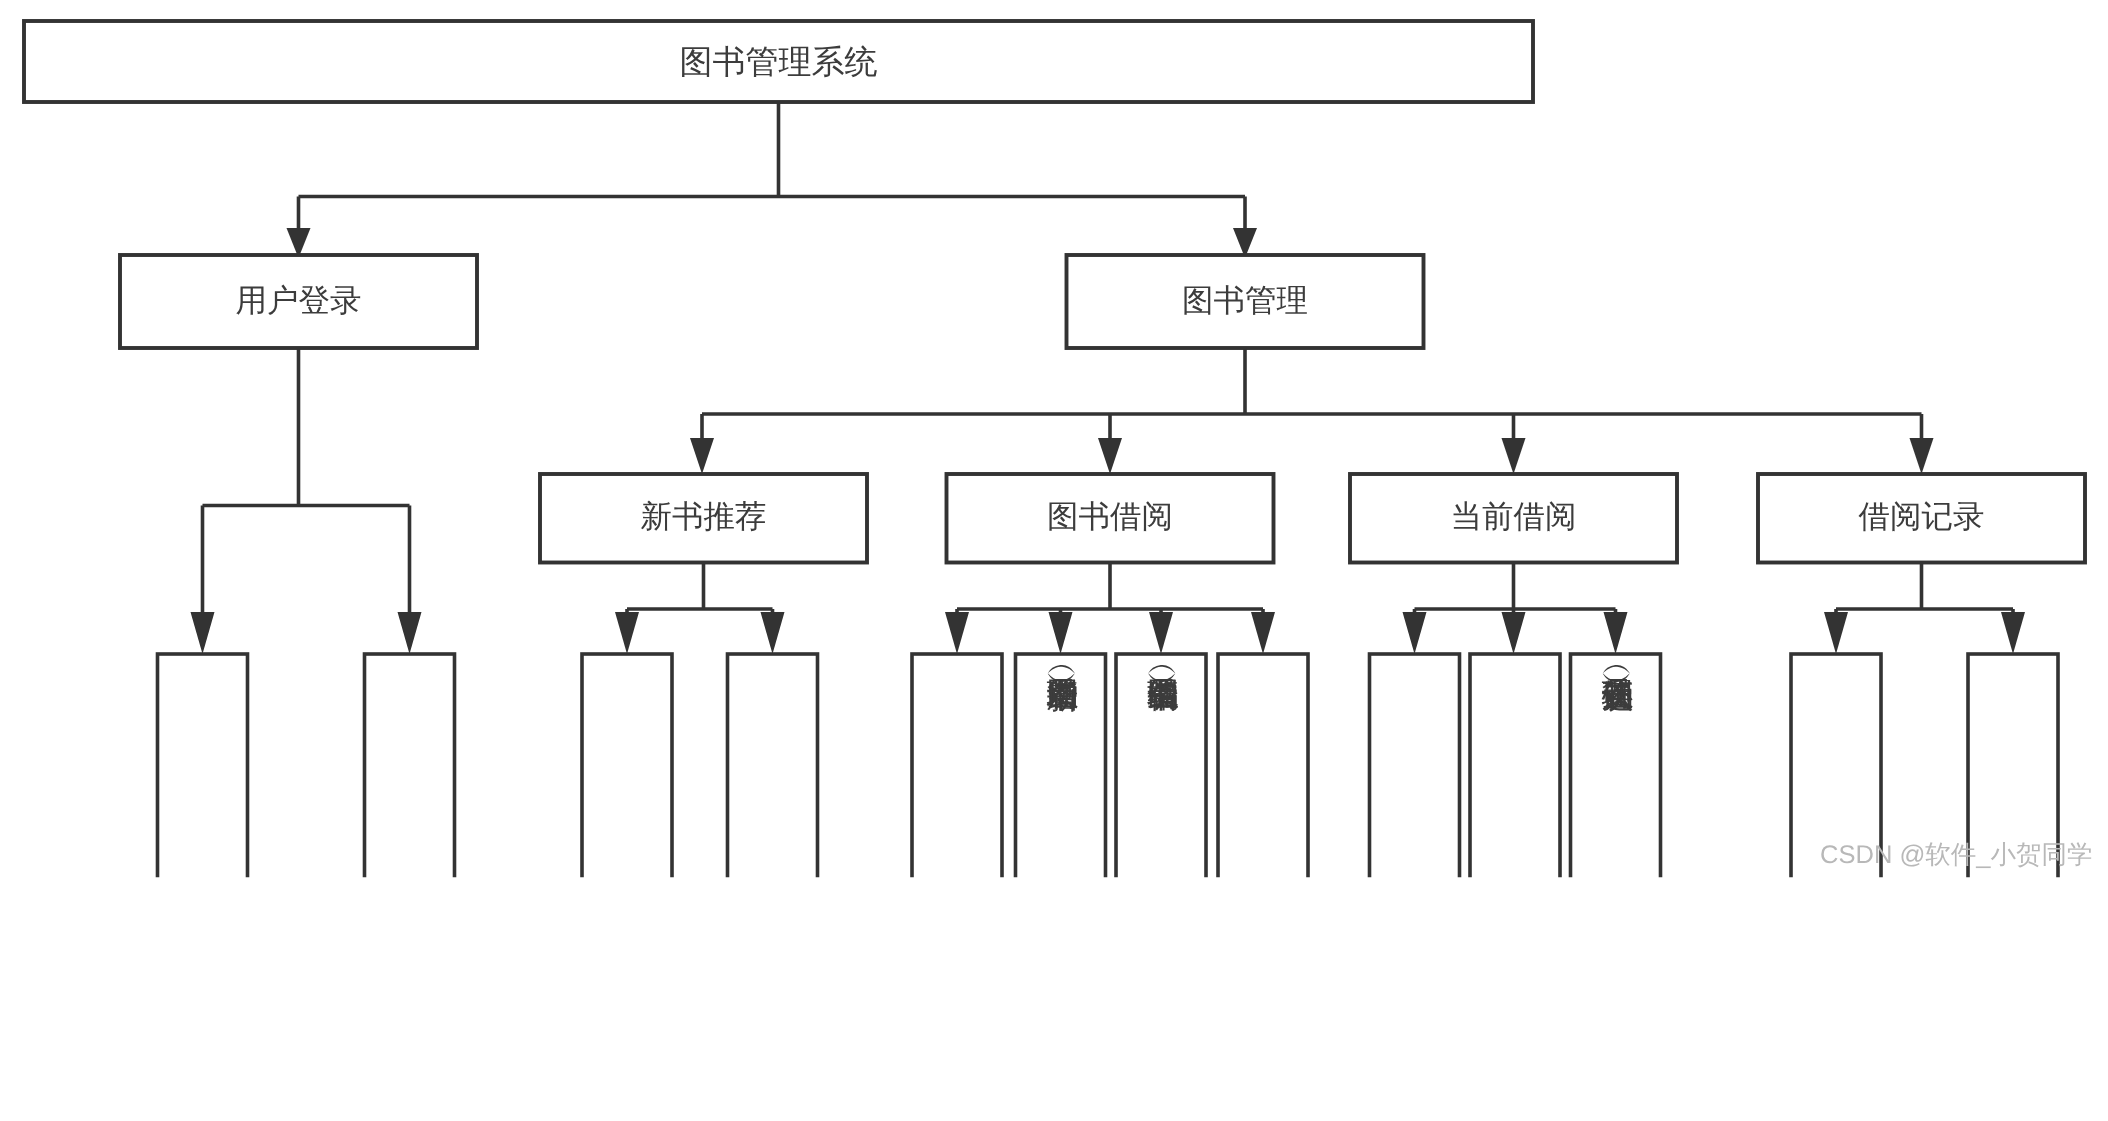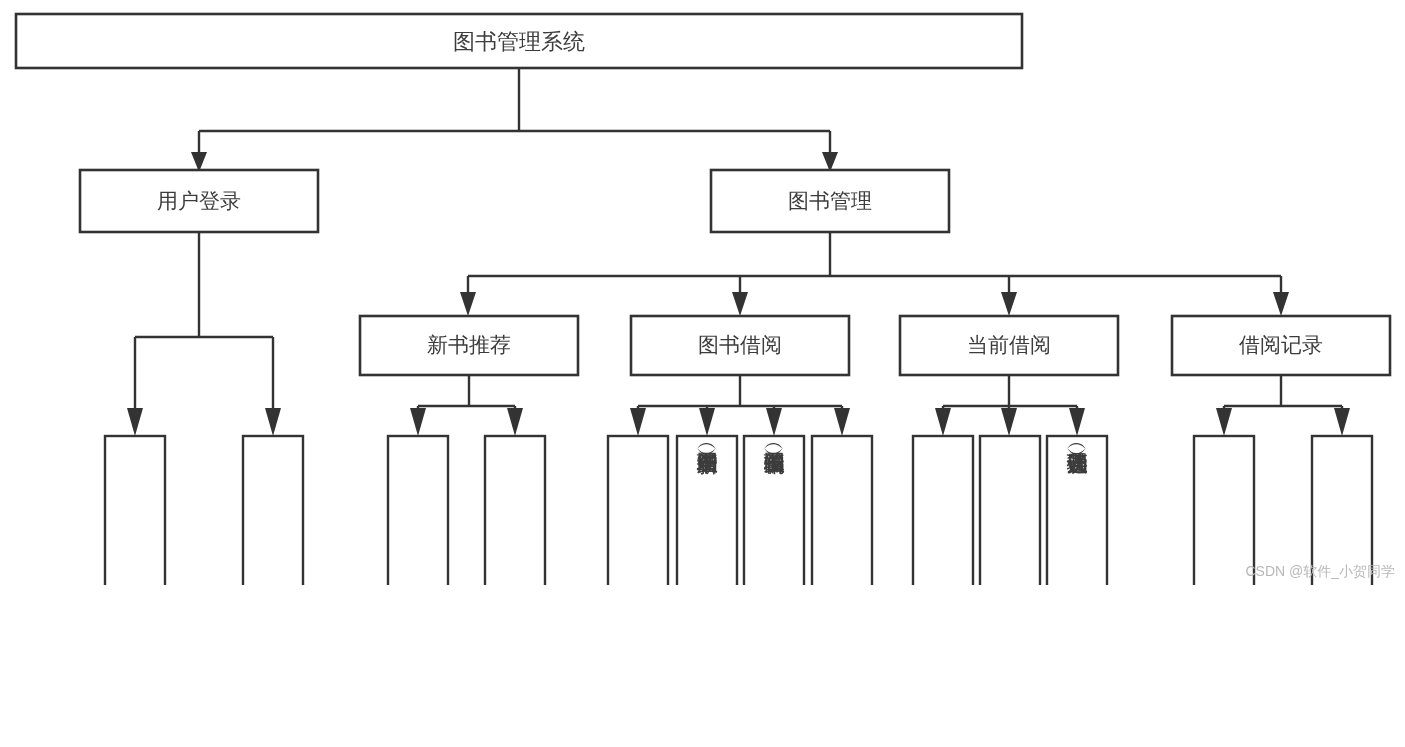--- a/index.html
+++ b/index.html
@@ -75,21 +75,21 @@
   }
   .leaf-text.tall {
     font-size: 21px;
     letter-spacing: 0px;
   }
   .watermark {
     position: absolute;
     right: 10px;
     bottom: 4px;
     font-family: "Liberation Sans", "DejaVu Sans", sans-serif;
-    font-size: 14px;
+    font-size: 17px;
     color: #b8b8b8;
     white-space: nowrap;
     pointer-events: none;
   }
 </style>
 </head>
 <body>
 
 <div id="diagram-root">
 

